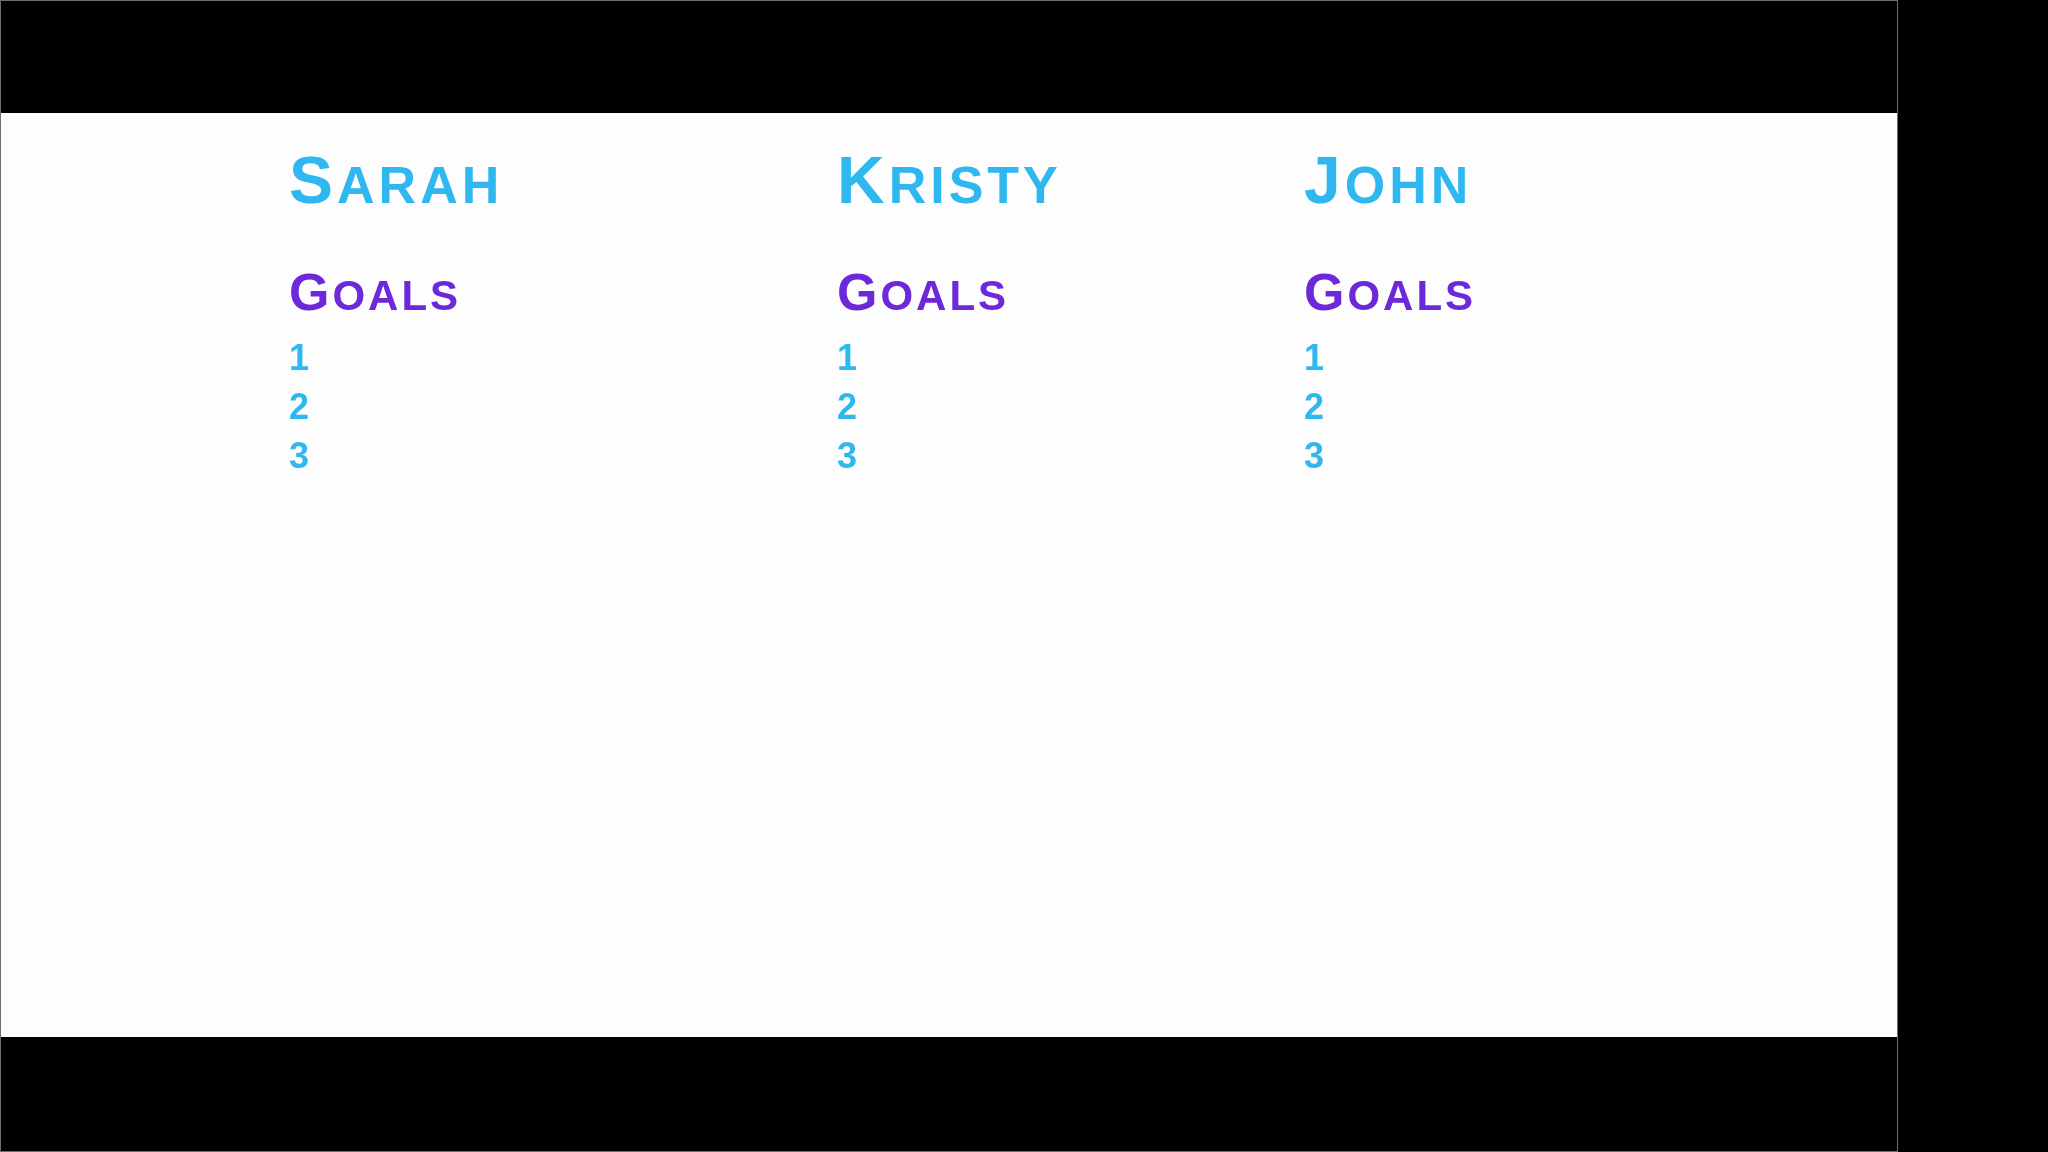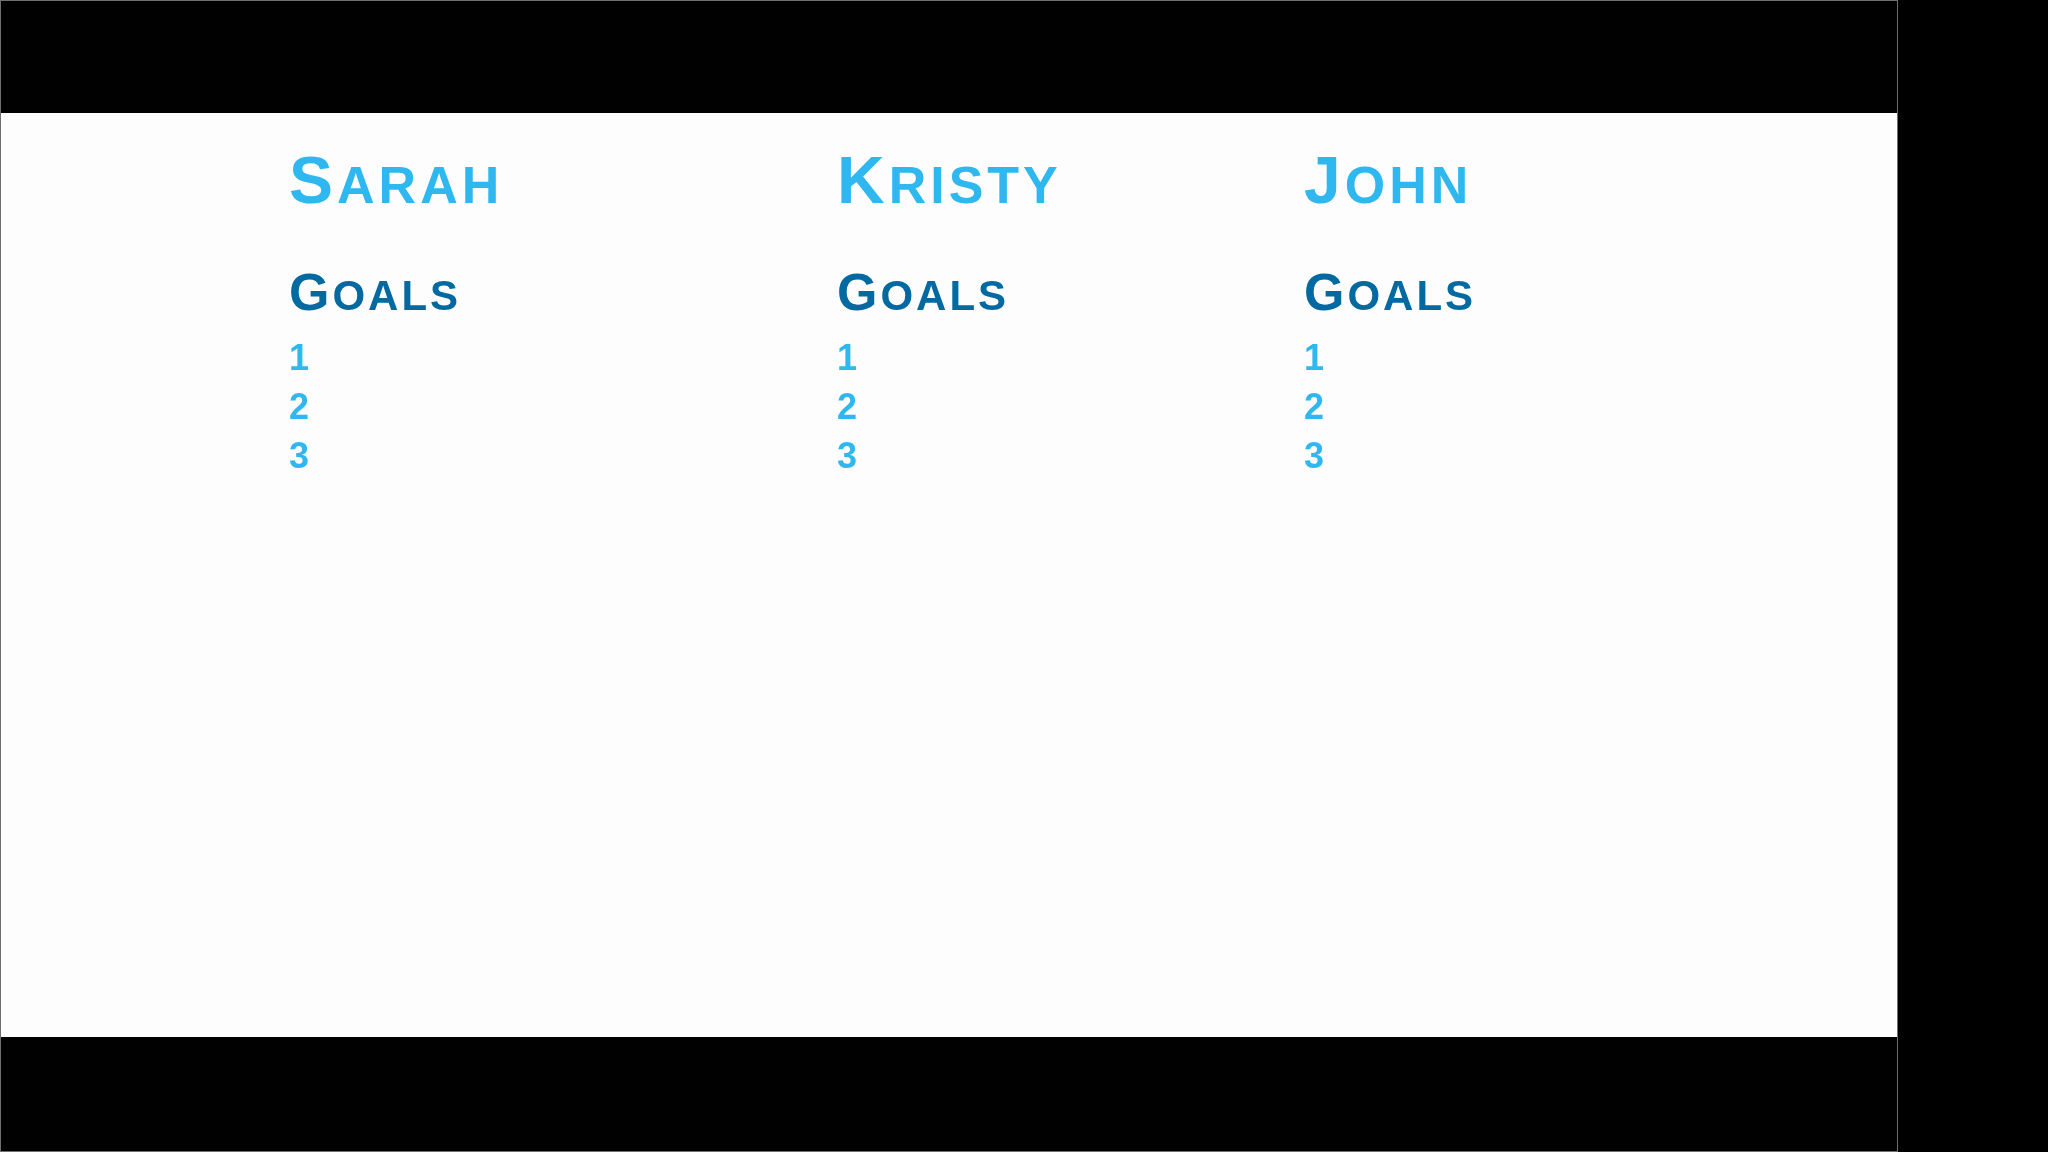--- a/index.html
+++ b/index.html
@@ -51,21 +51,21 @@
   }
   .person-name::first-letter {
     font-size: 66px;
   }
   .section-title {
     margin-top: 44px;
     font-size: 42px;
     line-height: 1.15;
     font-weight: bold;
     letter-spacing: 3px;
-    color: #0369a1;
+    color: #6d28d9;
   }
   .section-title::first-letter {
     font-size: 52px;
   }
   .goal-list {
     margin-top: 10px;
   }
   .goal-item {
     font-size: 36px;
     line-height: 49px;

